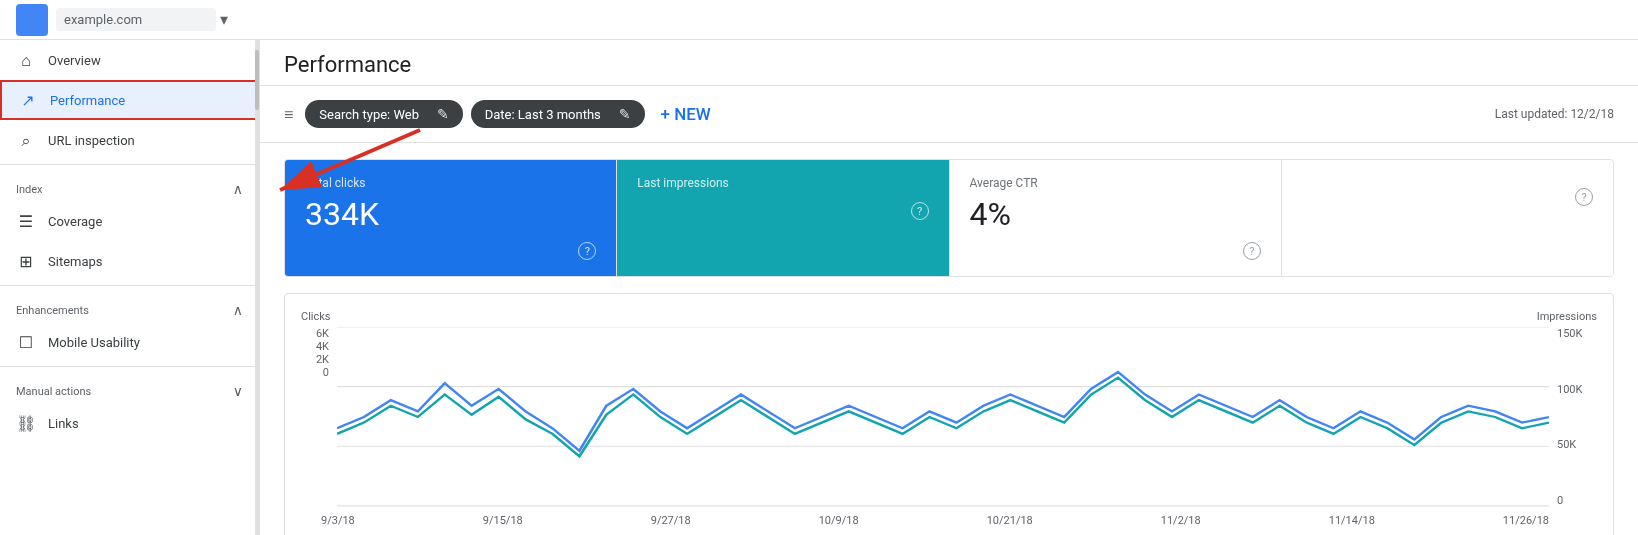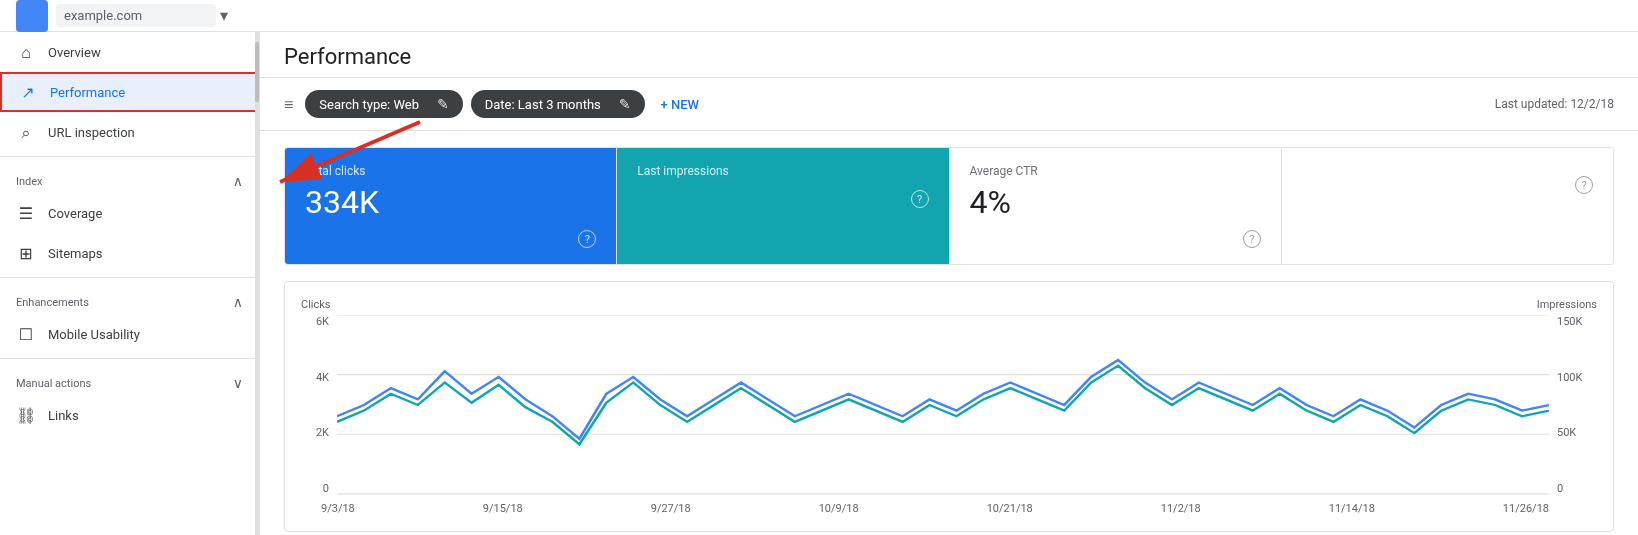--- a/index.html
+++ b/index.html
@@ -1,19 +1,19 @@
 <!DOCTYPE html>
 <html><head>
   <meta charset="utf-8">
   <style>
     * { box-sizing: border-box; margin: 0; padding: 0; }
     body { font-family: 'Roboto', Arial, sans-serif; font-size: 13px; background: #f8f9fa; color: #202124; display: flex; flex-direction: column; height: 535px; overflow: hidden; }
 
     .top-bar {
-      height: 32px;
+      height: 40px;
       background: #fff;
       border-bottom: 1px solid #e0e0e0;
       display: flex;
       align-items: center;
       padding: 0 16px;
       flex-shrink: 0;
     }
     .top-bar-logo {
       width: 32px; height: 32px;
       background: #4285f4;
@@ -161,21 +161,21 @@
       opacity: 0.85;
     }
 
     .new-button {
       display: flex;
       align-items: center;
       gap: 4px;
       background: transparent;
       color: #1a73e8;
       border: none;
-      font-size: 13px;
+      font-size: 17px;
       cursor: pointer;
       font-family: inherit;
       padding: 6px 8px;
       font-weight: 500;
     }
 
     .last-updated {
       margin-left: auto;
       font-size: 12px;
       color: #5f6368;
@@ -370,21 +370,21 @@
       </div>
     </div>
 
     <div class="chart-container">
       <div class="chart-labels-row">
         <span>Clicks</span>
         <span>Impressions</span>
       </div>
       <div style="position:relative; height: 200px;">
 
-        <div style="position:absolute; left:0; top:0; bottom:20px; width:32px; display:flex; flex-direction:column; justify-content:space-between; font-size:11px; color:#5f6368; text-align:right; padding-right:4px;">
+        <div style="position:absolute; left:0; top:0; bottom:20px; width:32px; display:flex; flex-direction:column; font-size:11px; color:#5f6368; text-align:right; padding-right:4px;">
           <span>6K</span>
           <span>4K</span>
           <span>2K</span>
           <span>0</span>
         </div>
 
         <div style="position:absolute; right:0; top:0; bottom:20px; width:44px; display:flex; flex-direction:column; justify-content:space-between; font-size:11px; color:#5f6368; text-align:left; padding-left:4px;">
           <span>150K</span>
           <span>100K</span>
           <span>50K</span>

